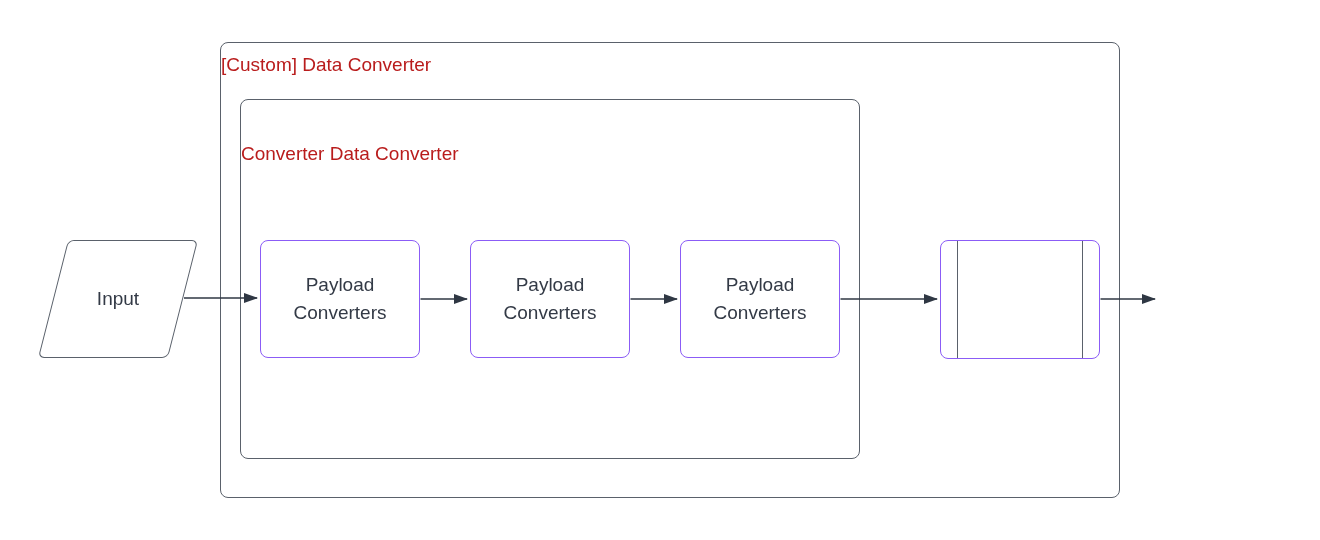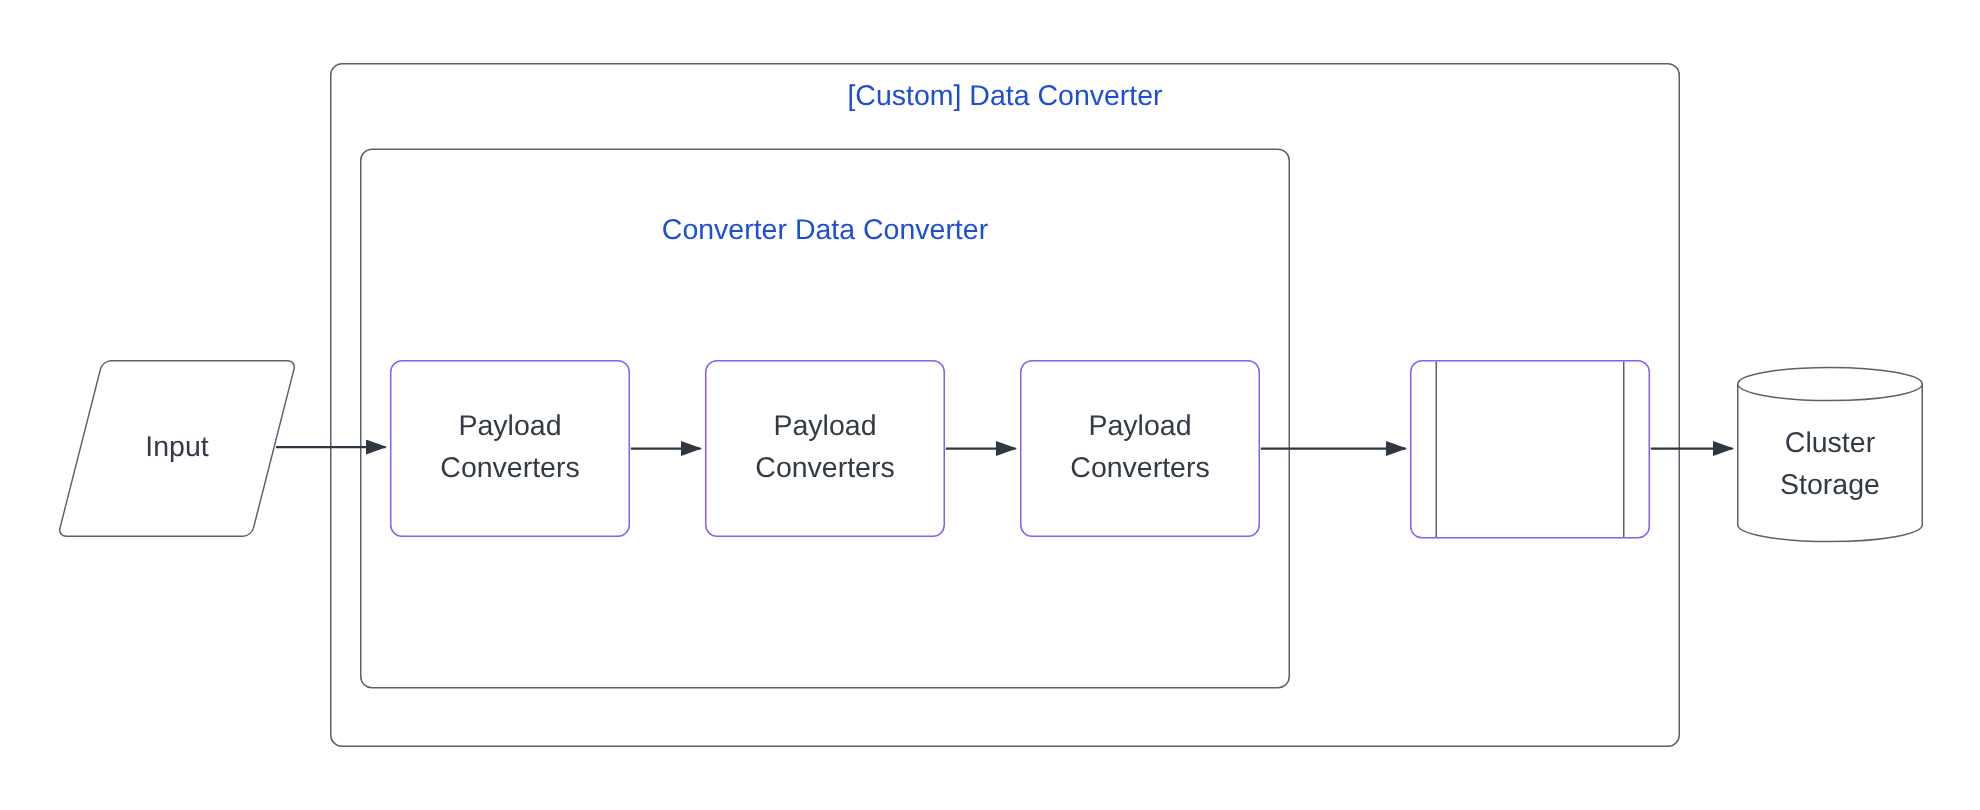--- a/index.html
+++ b/index.html
@@ -16,25 +16,24 @@
     position: absolute;
     background: #ffffff;
     border: 1px solid #5a616b;
     border-radius: 8px;
     box-sizing: border-box;
   }
   .group.outer { left: 220px; top: 42px; width: 900px; height: 456px; }
   .group.inner { left: 240px; top: 99px; width: 620px; height: 360px; }
   .group-title {
     width: 100%;
-    text-align: center;
     font-size: 19px;
     line-height: 28px;
     padding-top: 8px;
-    color: #1d4ed8;
+    color: #b91c1c;
     white-space: nowrap;
   }
   .group.inner .group-title { padding-top: 40px; }
   .node {
     position: absolute;
     box-sizing: border-box;
     display: flex;
     align-items: center;
     justify-content: center;
   }
@@ -120,27 +119,20 @@
   </div>
   <div class="node rect pc-box pc-3">
     <div class="node-label">Payload Converters</div>
   </div>
 
   <div class="node rect codec">
     <div class="codec-bar left"></div>
     <div class="codec-bar right"></div>
   </div>
 
-  <div class="node storage-node">
-    <svg width="124" height="118" viewBox="0 0 124 118">
-      <path d="M 0.5 12 L 0.5 106 A 61.5 11 0 0 0 123.5 106 L 123.5 12" fill="#ffffff" stroke="#5a616b" stroke-width="1"></path>
-      <ellipse cx="62" cy="12" rx="61.5" ry="11" fill="#ffffff" stroke="#5a616b" stroke-width="1"></ellipse>
-    </svg>
-    <div class="node-label">Cluster Storage</div>
-  </div>
 
   <svg class="edges" width="1320" height="540" viewBox="0 0 1320 540">
     <defs>
       <marker id="arrowhead" orient="auto" markerUnits="userSpaceOnUse" markerWidth="14" markerHeight="10" refX="13" refY="5">
         <path d="M 0 0 L 14 5 L 0 10 Z" fill="#2f3743"></path>
       </marker>
     </defs>
     <g>
       <line x1="184" y1="298" x2="257" y2="298" stroke="#2f3743" stroke-width="1.5" marker-end="url(#arrowhead)"></line>
     </g>

